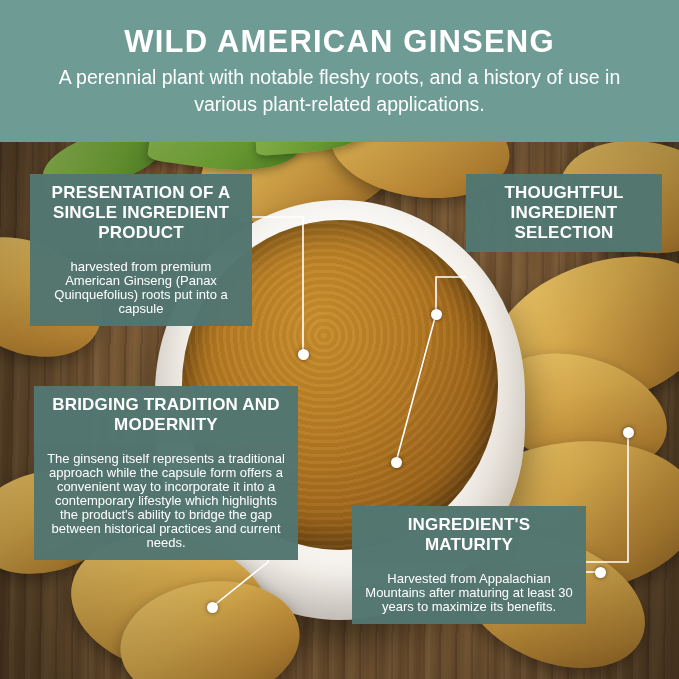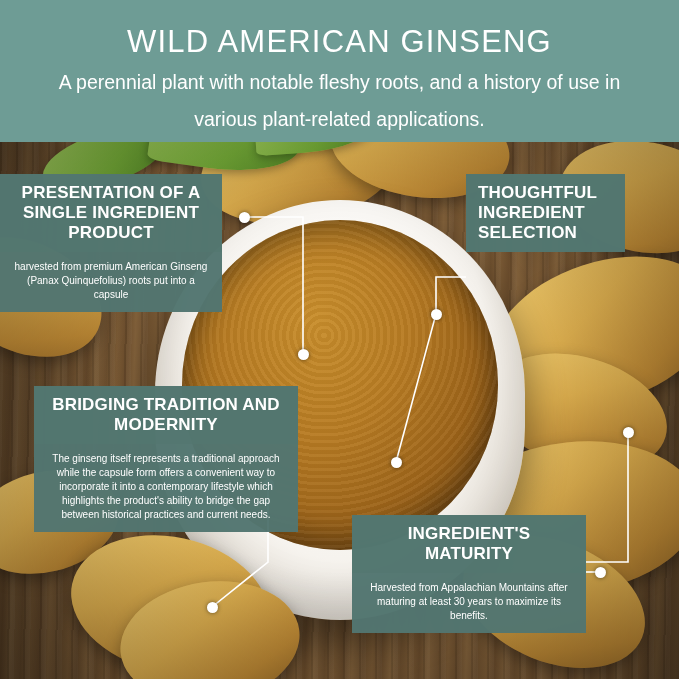--- a/index.html
+++ b/index.html
@@ -25,30 +25,30 @@
     width: 679px;
     height: 142px;
     background: #6e9c95;
     box-sizing: border-box;
     padding: 18px 24px 0 24px;
     text-align: center;
   }
   .header-title {
     color: #ffffff;
     font-size: 31px;
-    font-weight: normal;
+    font-weight: bold;
     letter-spacing: 1.2px;
     line-height: 36px;
     margin: 6px 0 2px 0;
     text-transform: uppercase;
   }
   .header-sub {
     color: #ffffff;
     font-size: 19.5px;
-    line-height: 37px;
+    line-height: 27px;
     font-weight: normal;
     margin: 4px auto 0 auto;
     max-width: 600px;
   }
 
   
   .photo {
     position: absolute;
     left: 0; top: 142px;
     width: 679px;
@@ -147,41 +147,41 @@
   }
   .card-title {
     font-size: 17px;
     font-weight: bold;
     line-height: 20px;
     letter-spacing: 0.2px;
     text-transform: uppercase;
     margin: 0;
   }
   .card-body {
-    font-size: 10px;
+    font-size: 13px;
     line-height: 14px;
     margin: 0;
   }
   .title-band {
     padding: 9px 12px 9px 12px;
     background: rgba(82,118,112,0.92);
   }
   .body-band {
     padding: 8px 12px 10px 12px;
     background: rgba(82,118,112,0.80);
   }
 
   
-  #card-presentation { left: 0; top: 32px; width: 222px; text-align: center; }
-  
-  #card-selection { left: 466px; top: 32px; width: 159px; }
+  #card-presentation { left: 30px; top: 32px; width: 222px; text-align: center; }
+  
+  #card-selection { left: 466px; top: 32px; width: 196px; text-align: center; }
   
   #card-bridging { left: 34px; top: 244px; width: 264px; text-align: center; }
   
-  #card-maturity { left: 352px; top: 364px; width: 234px; text-align: center; margin-top: 9px; }
+  #card-maturity { left: 352px; top: 364px; width: 234px; text-align: center; }
 
   
   .connectors {
     position: absolute;
     left: 0; top: 0;
     width: 679px; height: 537px;
     pointer-events: none;
   }
   .dot {
     position: absolute;

